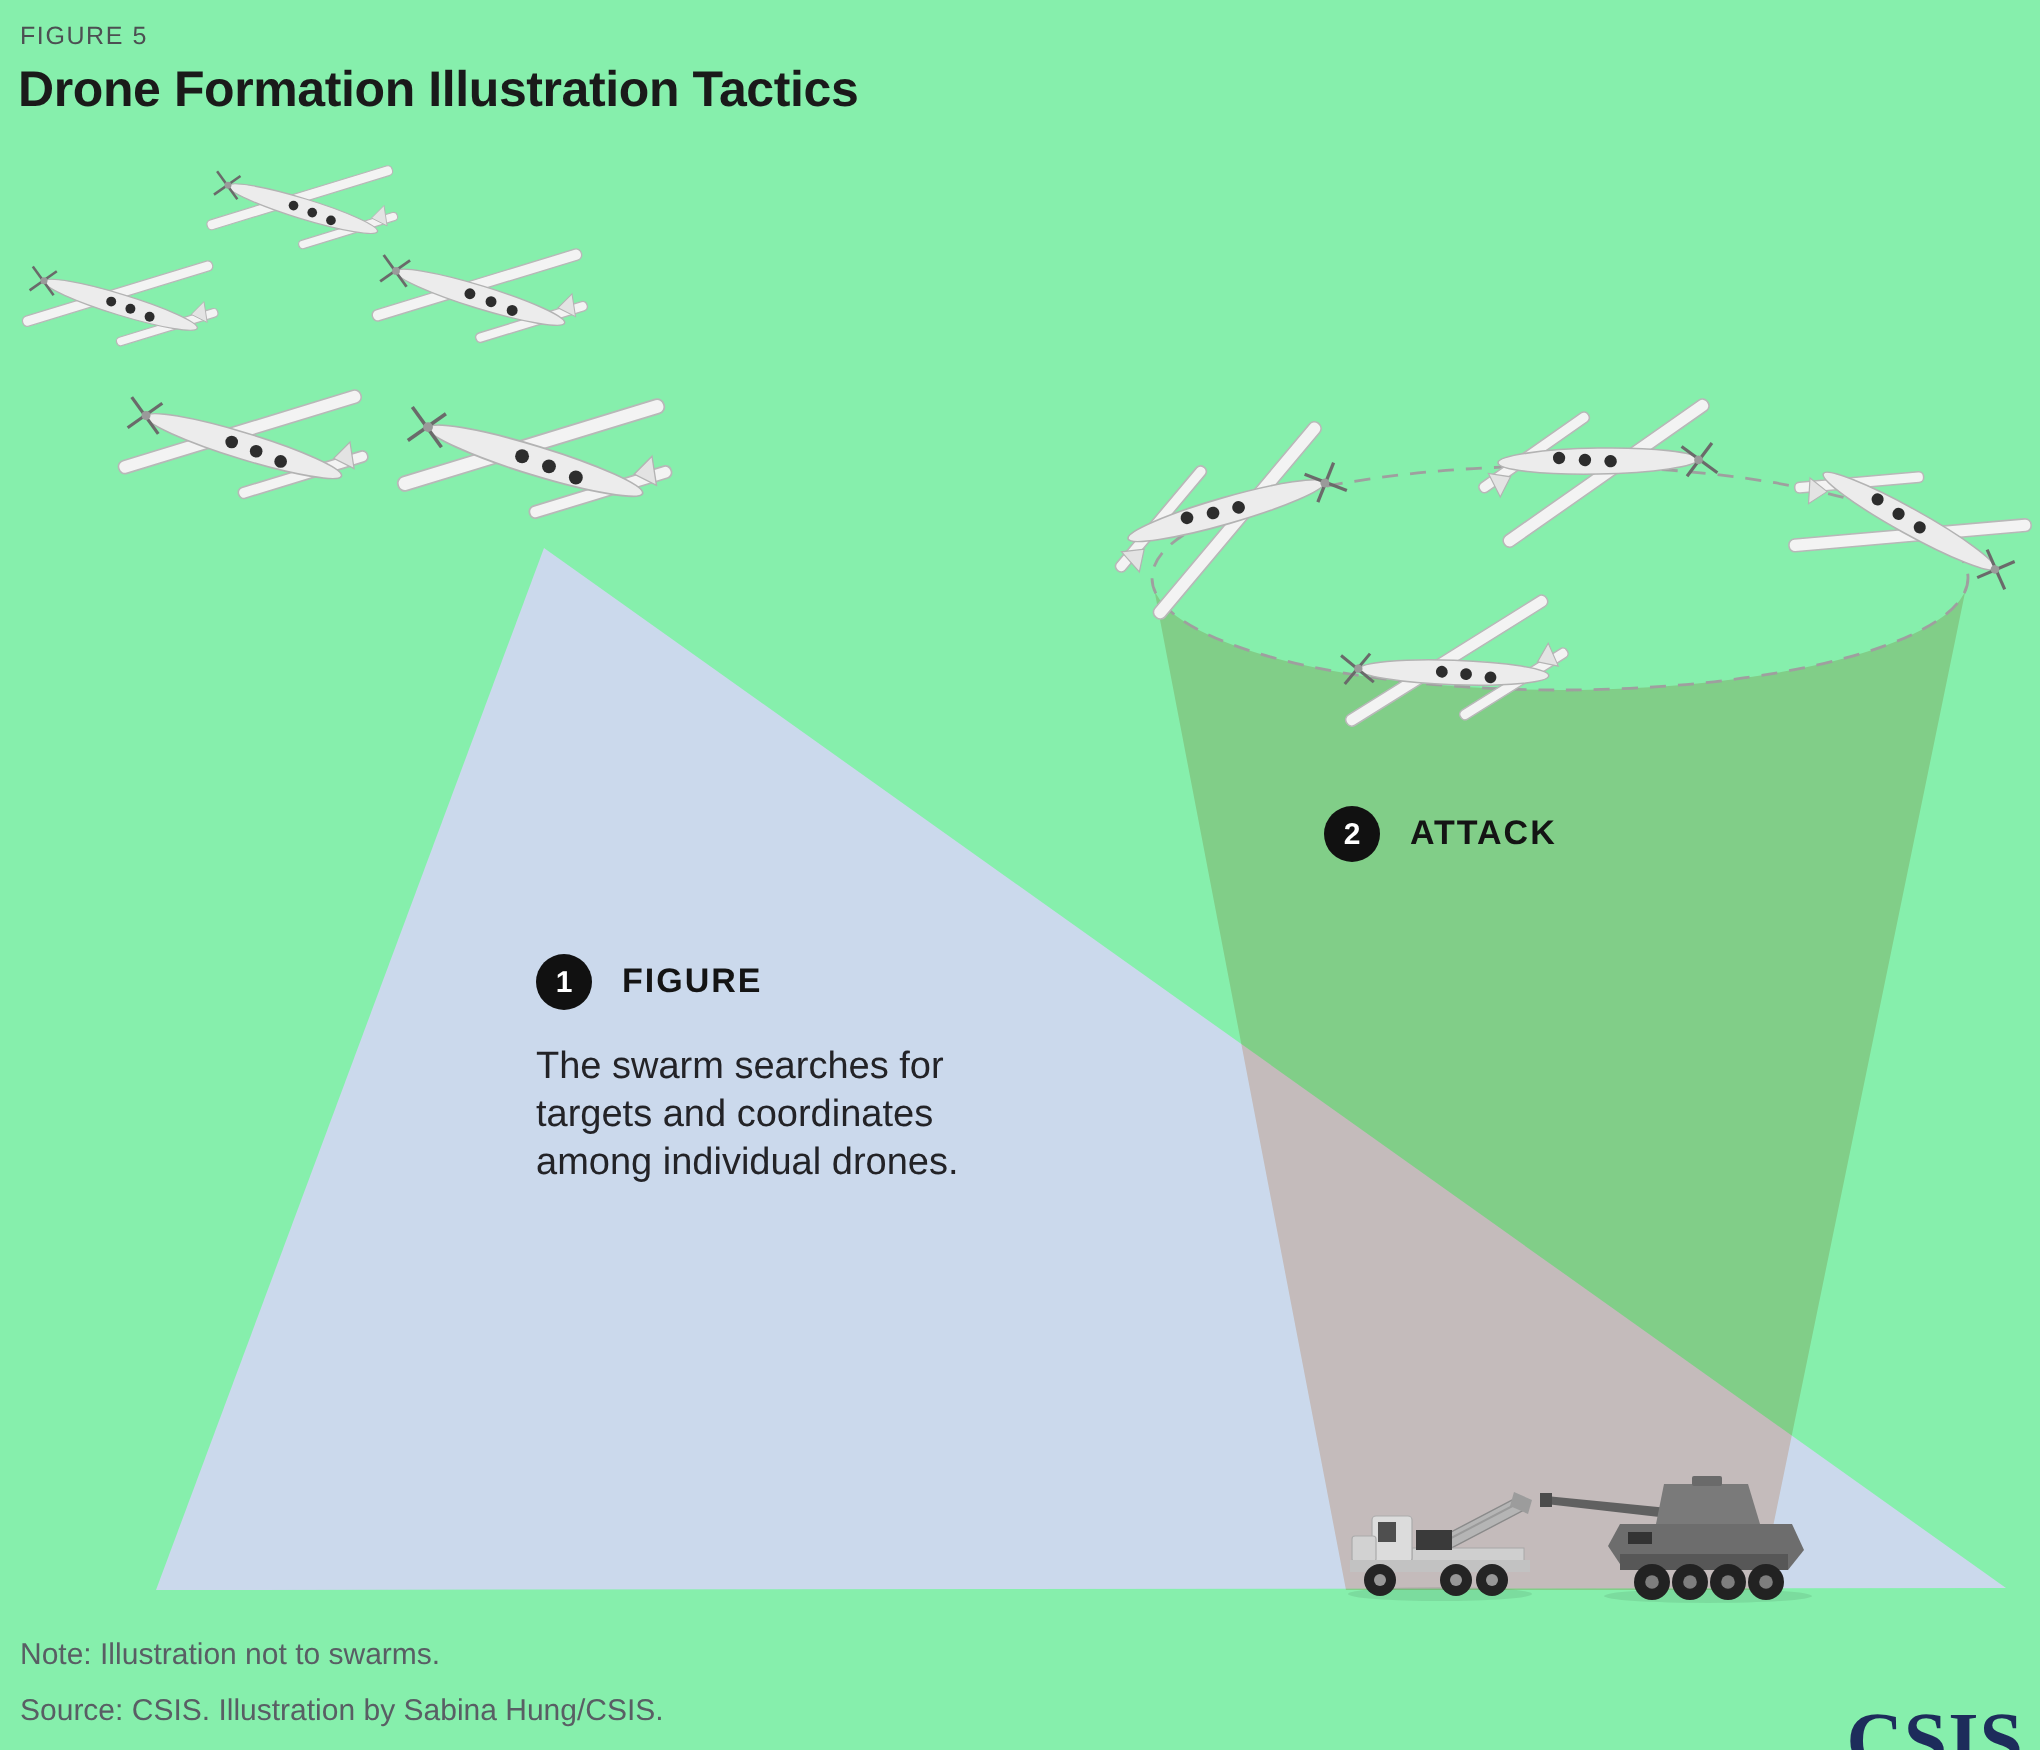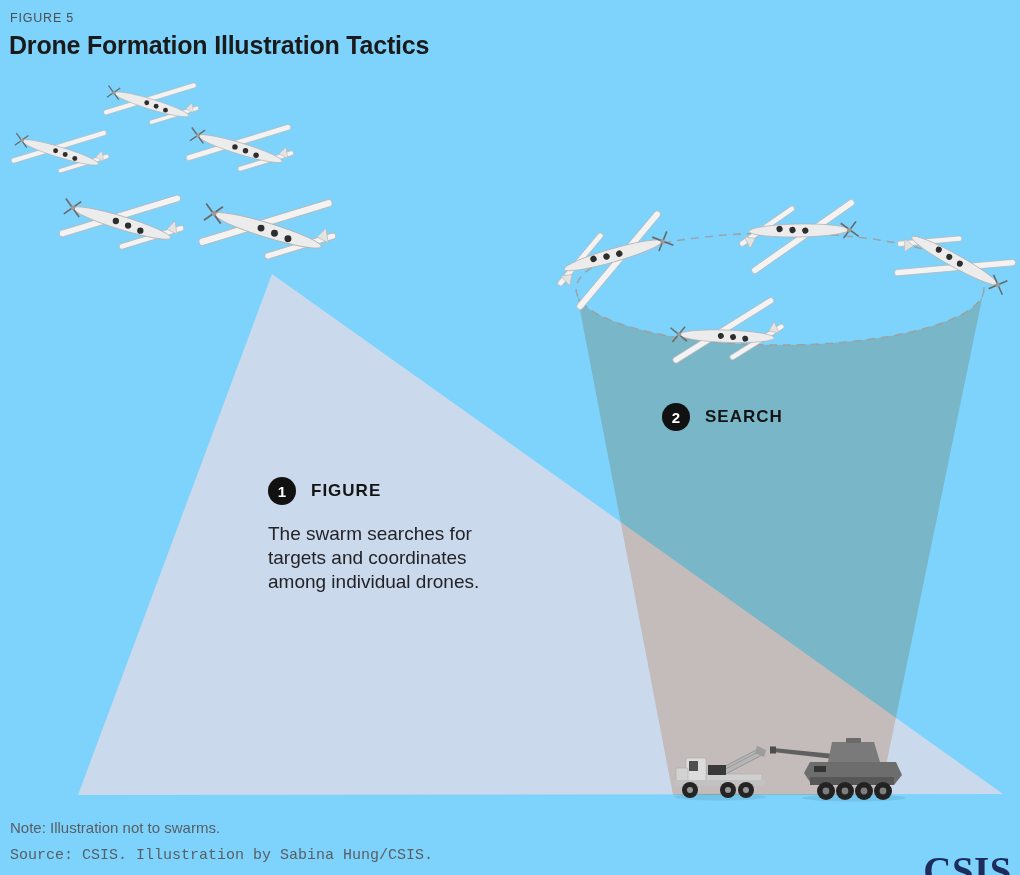--- a/index.html
+++ b/index.html
@@ -1,19 +1,19 @@
 <!DOCTYPE html>
 <html><head>
 <meta charset="utf-8">
 <style>
   html,body{margin:0;padding:0;background:#ffffff;}
   .page{
     position:relative;
     width:1020px;height:875px;
-    background:#7dd3fc;
+    background:#86efac;
     font-family:"Liberation Sans",sans-serif;
     overflow:hidden;
   }
   
   .eyebrow{
     position:absolute;left:10px;top:11px;
     font-size:12.5px;font-weight:500;letter-spacing:.8px;
     color:#4c4f52;
   }
   .title{
@@ -45,21 +45,21 @@
     max-width:228px;
   }
   .step-attack .step-desc{max-width:220px;}
   
   .note{
     position:absolute;left:10px;top:819px;
     font-size:15px;color:#595e64;
   }
   .source{
     position:absolute;left:10px;top:847px;
-    font-size:15px;color:#595e64;font-family:Liberation Mono, monospace;
+    font-size:15px;color:#595e64;
   }
   .logo{
     position:absolute;right:8px;top:848px;
     font-family:"Liberation Serif",serif;
     font-size:39px;font-weight:600;letter-spacing:.5px;
     color:#1d2c5b;
   }
 </style>
 </head>
 <body>
@@ -165,21 +165,21 @@
     <div class="step-head">
       <span class="badge">1</span>
       <span class="step-name">FIGURE</span>
     </div>
     <p class="step-desc">The swarm searches for targets and coordinates among individual drones.</p>
   </div>
 
   <div class="step step-attack">
     <div class="step-head">
       <span class="badge">2</span>
-      <span class="step-name">SEARCH</span>
+      <span class="step-name">ATTACK</span>
     </div>
   </div>
 
   <div class="note">Note: Illustration not to swarms.</div>
   <div class="source">Source: CSIS. Illustration by Sabina Hung/CSIS.</div>
   <div class="logo">CSIS</div>
 
 </div>
 
 </body></html>

